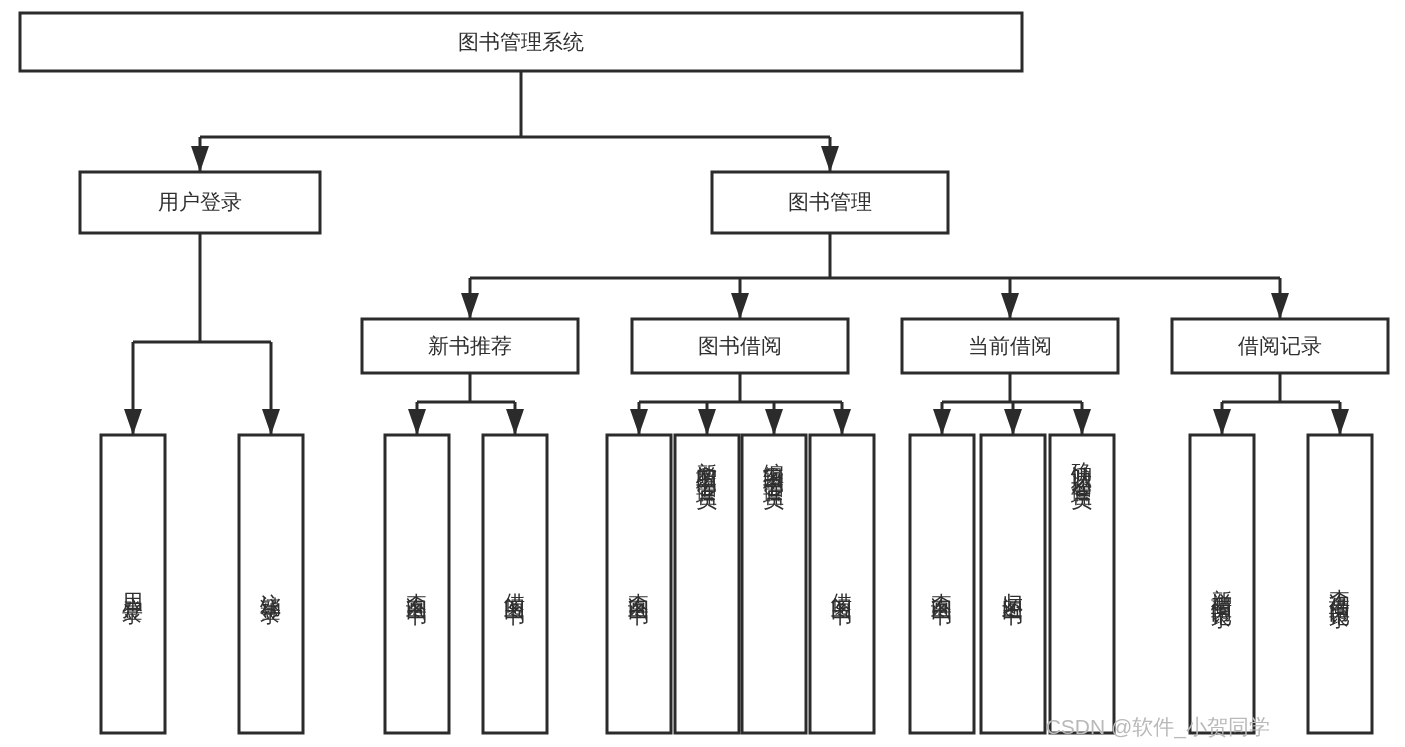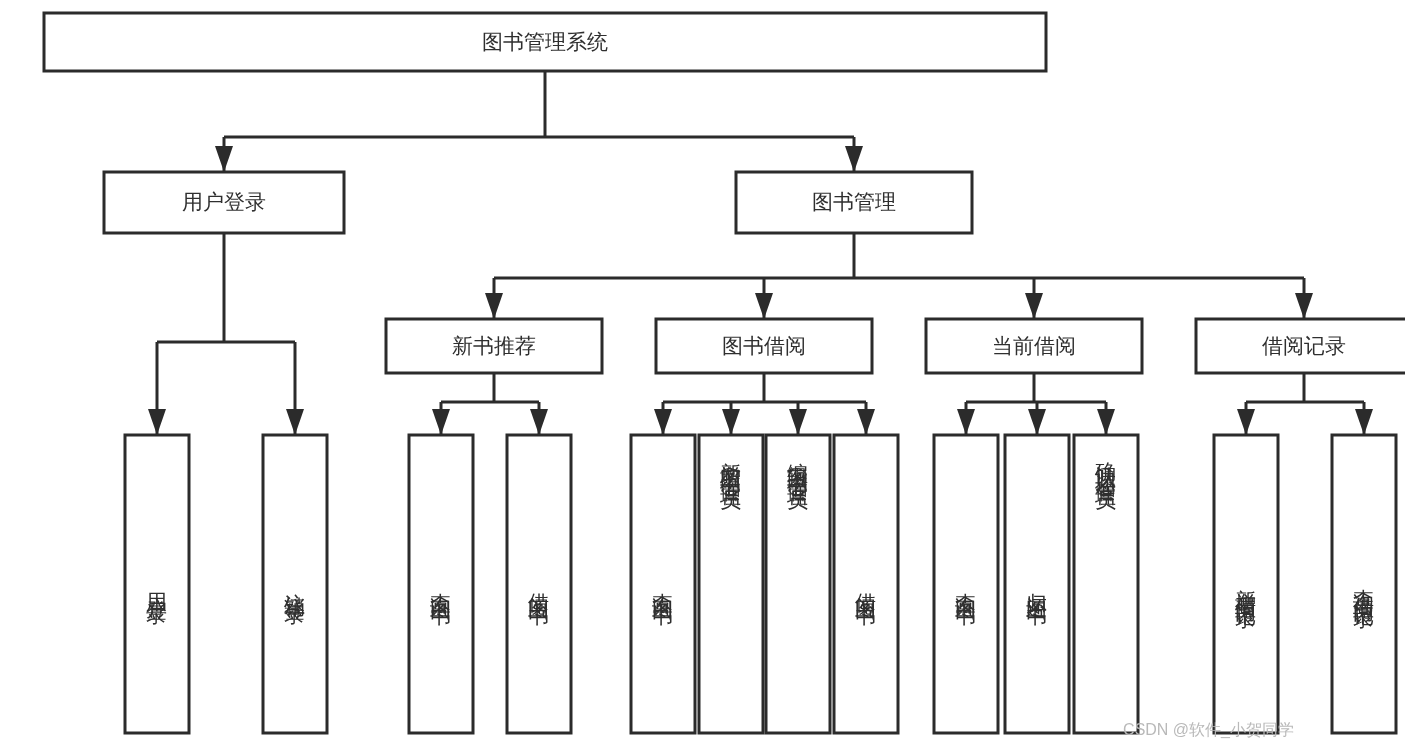--- a/index.html
+++ b/index.html
@@ -11,21 +11,20 @@
     width: 1405px;
     height: 747px;
     font-family: "Liberation Sans", "DejaVu Sans", sans-serif;
     overflow: hidden;
   }
   #diagram-root {
     position: relative;
     width: 1278px;
     height: 747px;
     background: #ffffff;
-    margin-left: 24px;
   }
   svg#flow {
     position: absolute;
     left: 0;
     top: 0;
     width: 1405px;
     height: 747px;
     display: block;
   }
   .node-box {
@@ -62,21 +61,21 @@
     white-space: nowrap;
     text-align: center;
     pointer-events: none;
     user-select: none;
   }
   .watermark {
     position: absolute;
     right: 8px;
     bottom: 6px;
     font-family: "Liberation Sans", "DejaVu Sans", sans-serif;
-    font-size: 16px;
+    font-size: 21px;
     color: #b9b9b9;
     white-space: nowrap;
     user-select: none;
   }
 </style>
 </head>
 <body>
 
 <div id="diagram-root">
 

